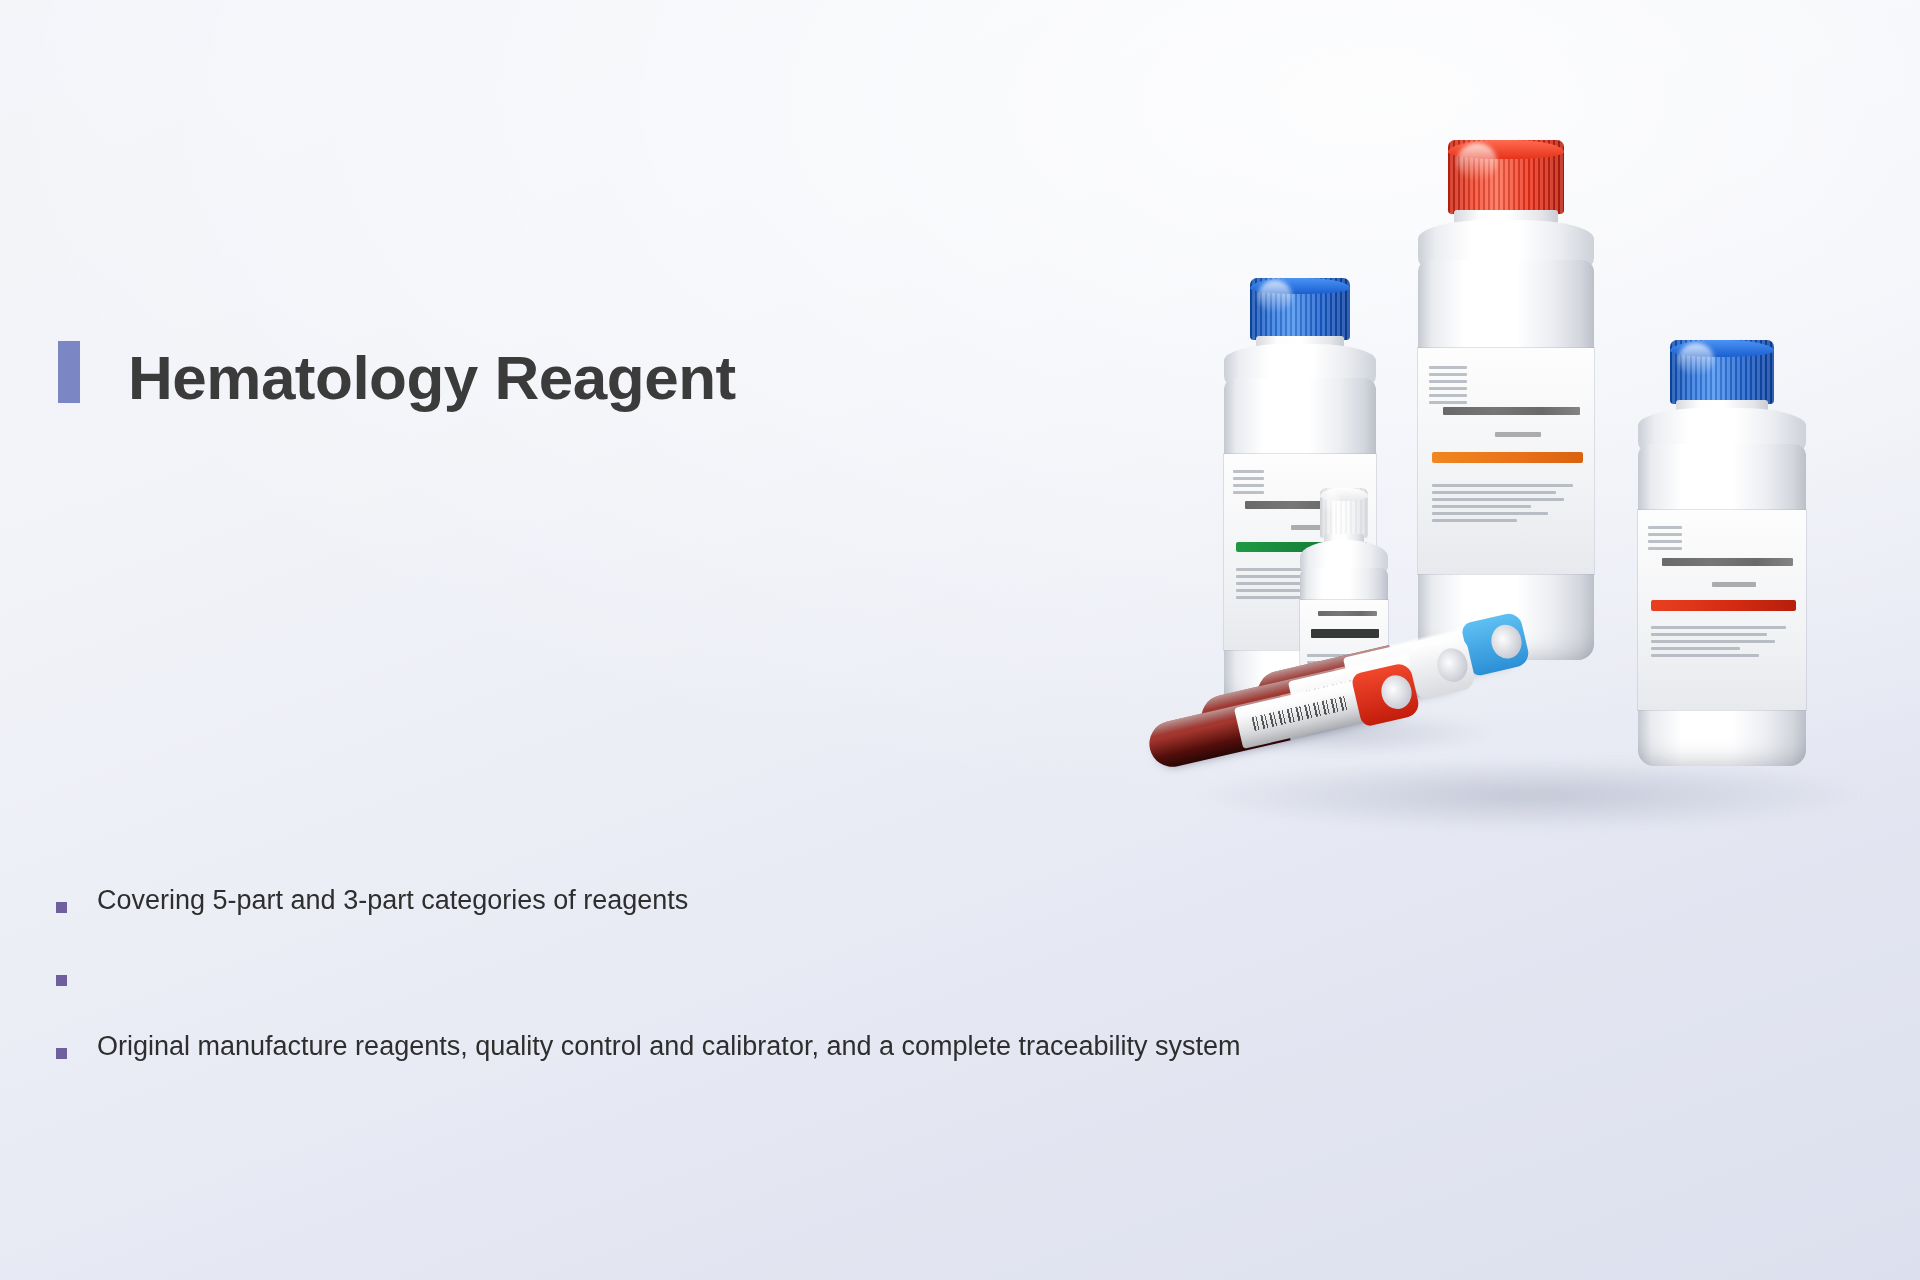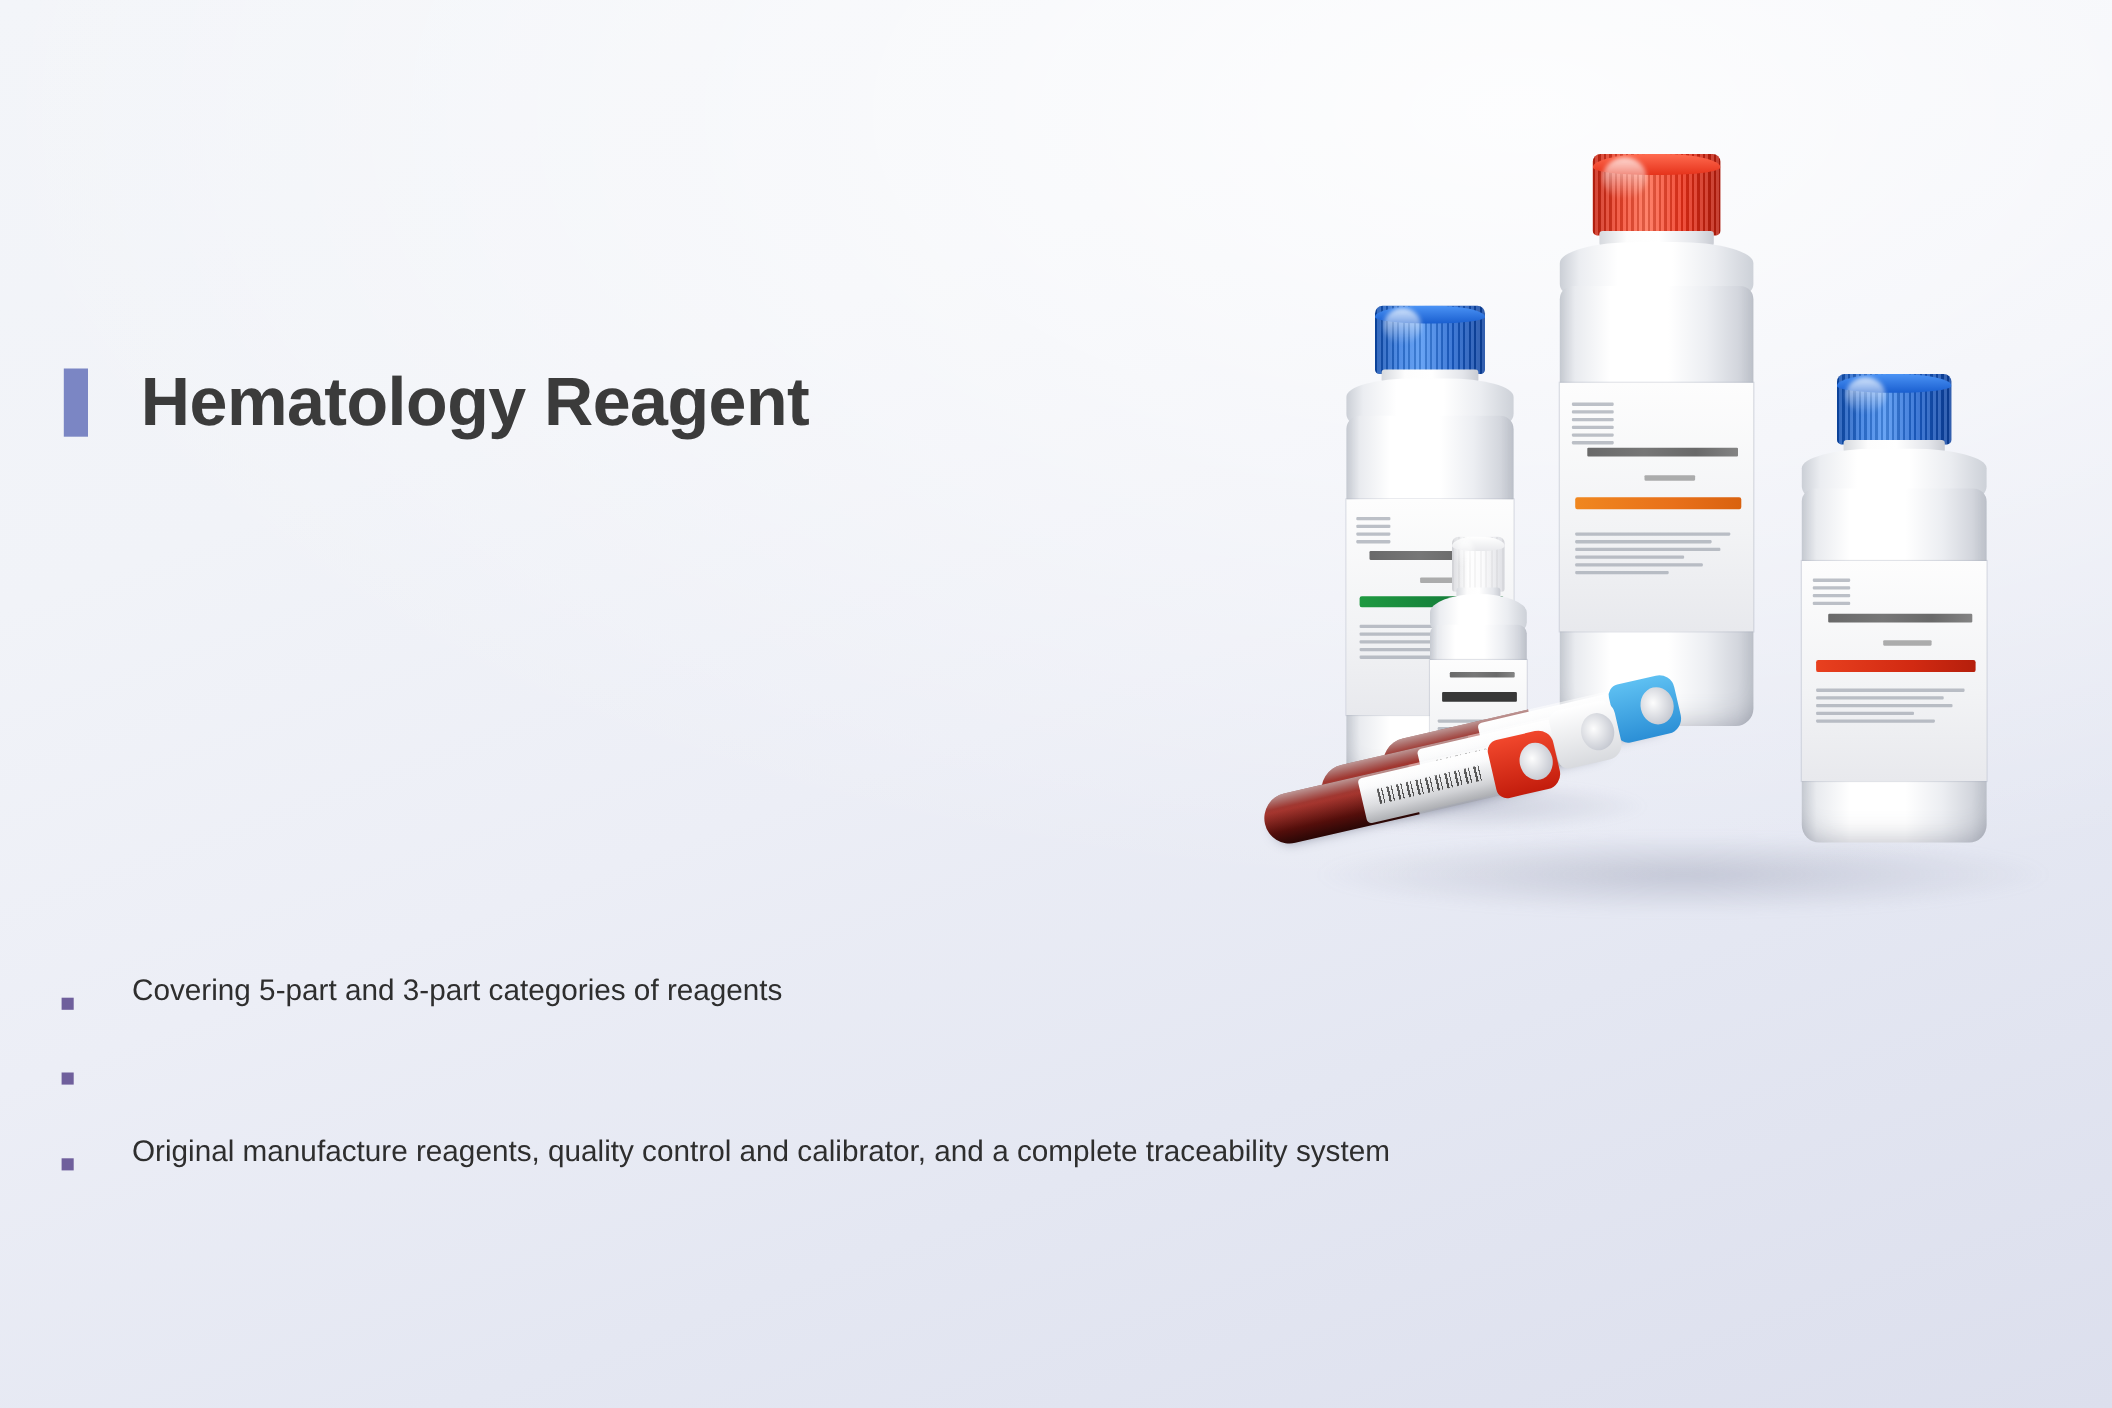--- a/index.html
+++ b/index.html
@@ -43,33 +43,33 @@
     margin-right:48px;
     flex:0 0 auto;
   }
   .title-text{
     font-size:62px;
     font-weight:bold;
     color:#3b3b3b;
     letter-spacing:-0.5px;
     line-height:1;
     white-space:nowrap;
+    margin-top:12px;
   }
 
   
   .bullets{
     position:absolute;
     left:56px; top:884px;
     width:1760px;
   }
   .bullet{
     display:flex;
-    align-items:flex-end;
+    align-items:center;
     margin-bottom:44px;
-    gap:23px;
   }
   .bullet:last-child{ margin-bottom:0; }
   .bullet-marker{
     width:11px; height:11px;
     background:#6f5f9c;
     margin-top:13px;
     margin-right:30px;
     flex:0 0 auto;
   }
   .bullet-text{

